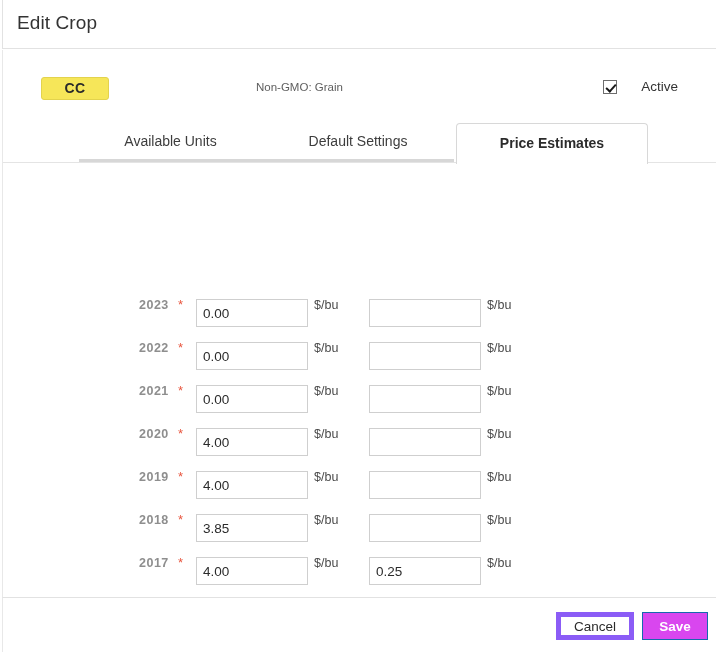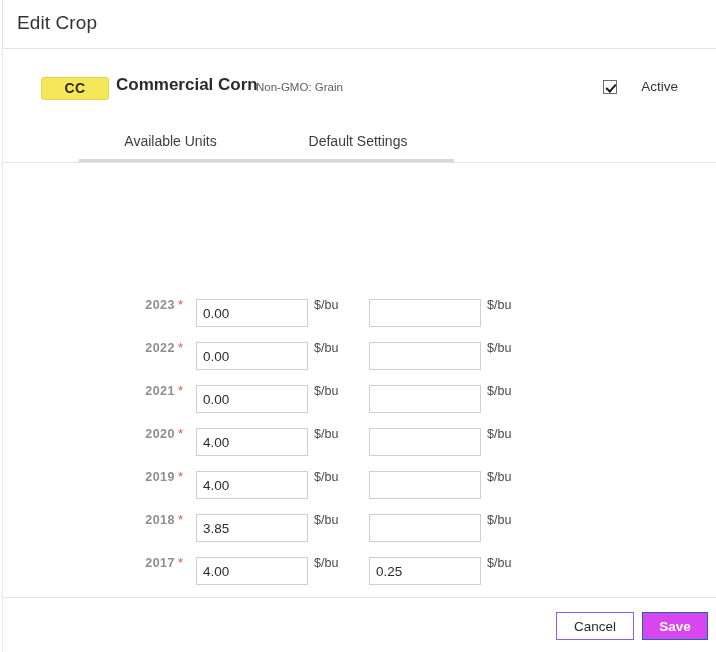--- a/index.html
+++ b/index.html
@@ -199,21 +199,20 @@
   }
   .row {
     position: relative;
     height: 43px;
   }
   .year-label {
     position: absolute;
     left: 136px;
     top: 9px;
     width: 36px;
-    text-align: right;
     font-size: 12.5px;
     font-weight: bold;
     color: #8e8e8e;
     letter-spacing: 0.5px;
   }
   .req-star {
     position: absolute;
     left: 175px;
     top: 12px;
     font-size: 13px;
@@ -264,21 +263,21 @@
     height: 28px;
     font-family: "Liberation Sans", sans-serif;
     font-size: 13.5px;
     box-sizing: border-box;
     cursor: pointer;
   }
   .btn-cancel {
     left: 553px;
     width: 78px;
     background: #ffffff;
-    border: 1px solid #8b5cf6;
+    border: 5px solid #8b5cf6;
     color: #2b2b2b;
   }
   .btn-save {
     left: 639px;
     width: 66px;
     background: #d946ef;
     border: 1px solid #1668ae;
     color: #ffffff;
     font-weight: bold;
   }
@@ -287,33 +286,33 @@
 <body>
 
 <div class="titlebar">
   <div class="titlebar-text">Edit Crop</div>
 </div>
 
 <div class="panel">
 
   <div class="crop-header">
     <div class="crop-badge">CC</div>
-    <div class="crop-title">Commercial Corn</div>
     <div class="crop-subtitle">Non-GMO: Grain</div>
     <div class="active-wrap">
       <span class="checkbox"></span>
       <span class="active-label">Active</span>
     </div>
   </div>
 
   <div class="tabs">
     <div class="tabs-baseline"></div>
     <div class="tabs-underline-inactive"></div>
     <div class="tab inactive-1">Available Units</div>
     <div class="tab inactive-2">Default Settings</div>
+    <div class="tab active">Price Estimates</div>
   </div>
 
 
   <div class="rows">
 
     <div class="row">
       <span class="year-label">2023</span>
       <span class="req-star">*</span>
       <input class="field net" type="text" value="0.00" style="">
       <span class="unit net">$/bu</span>

